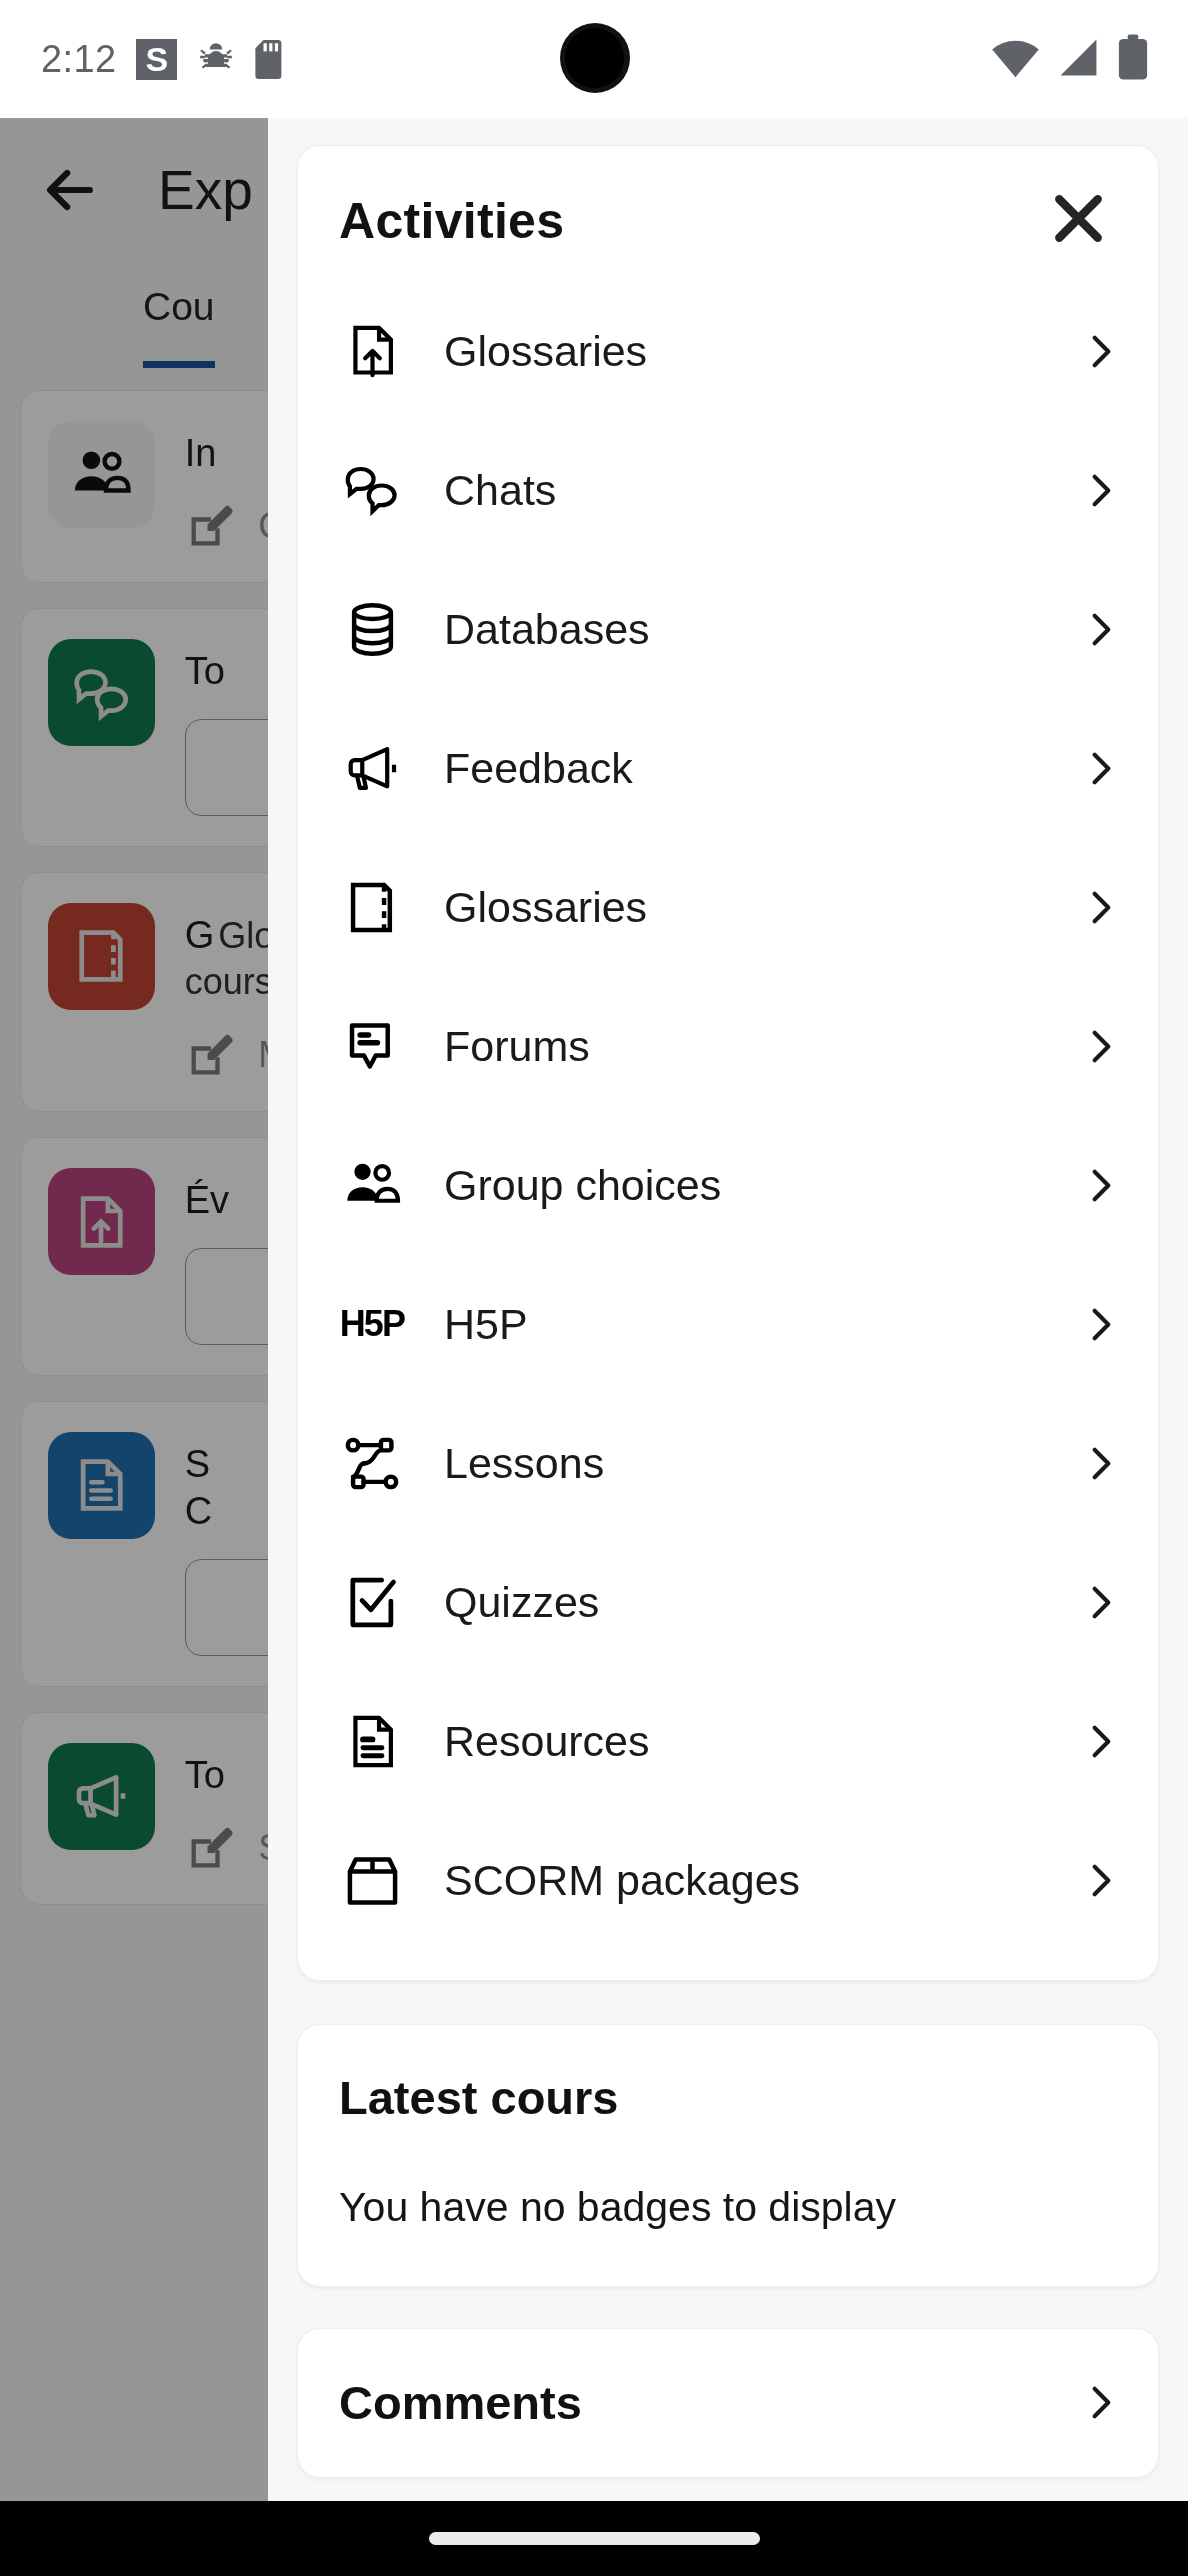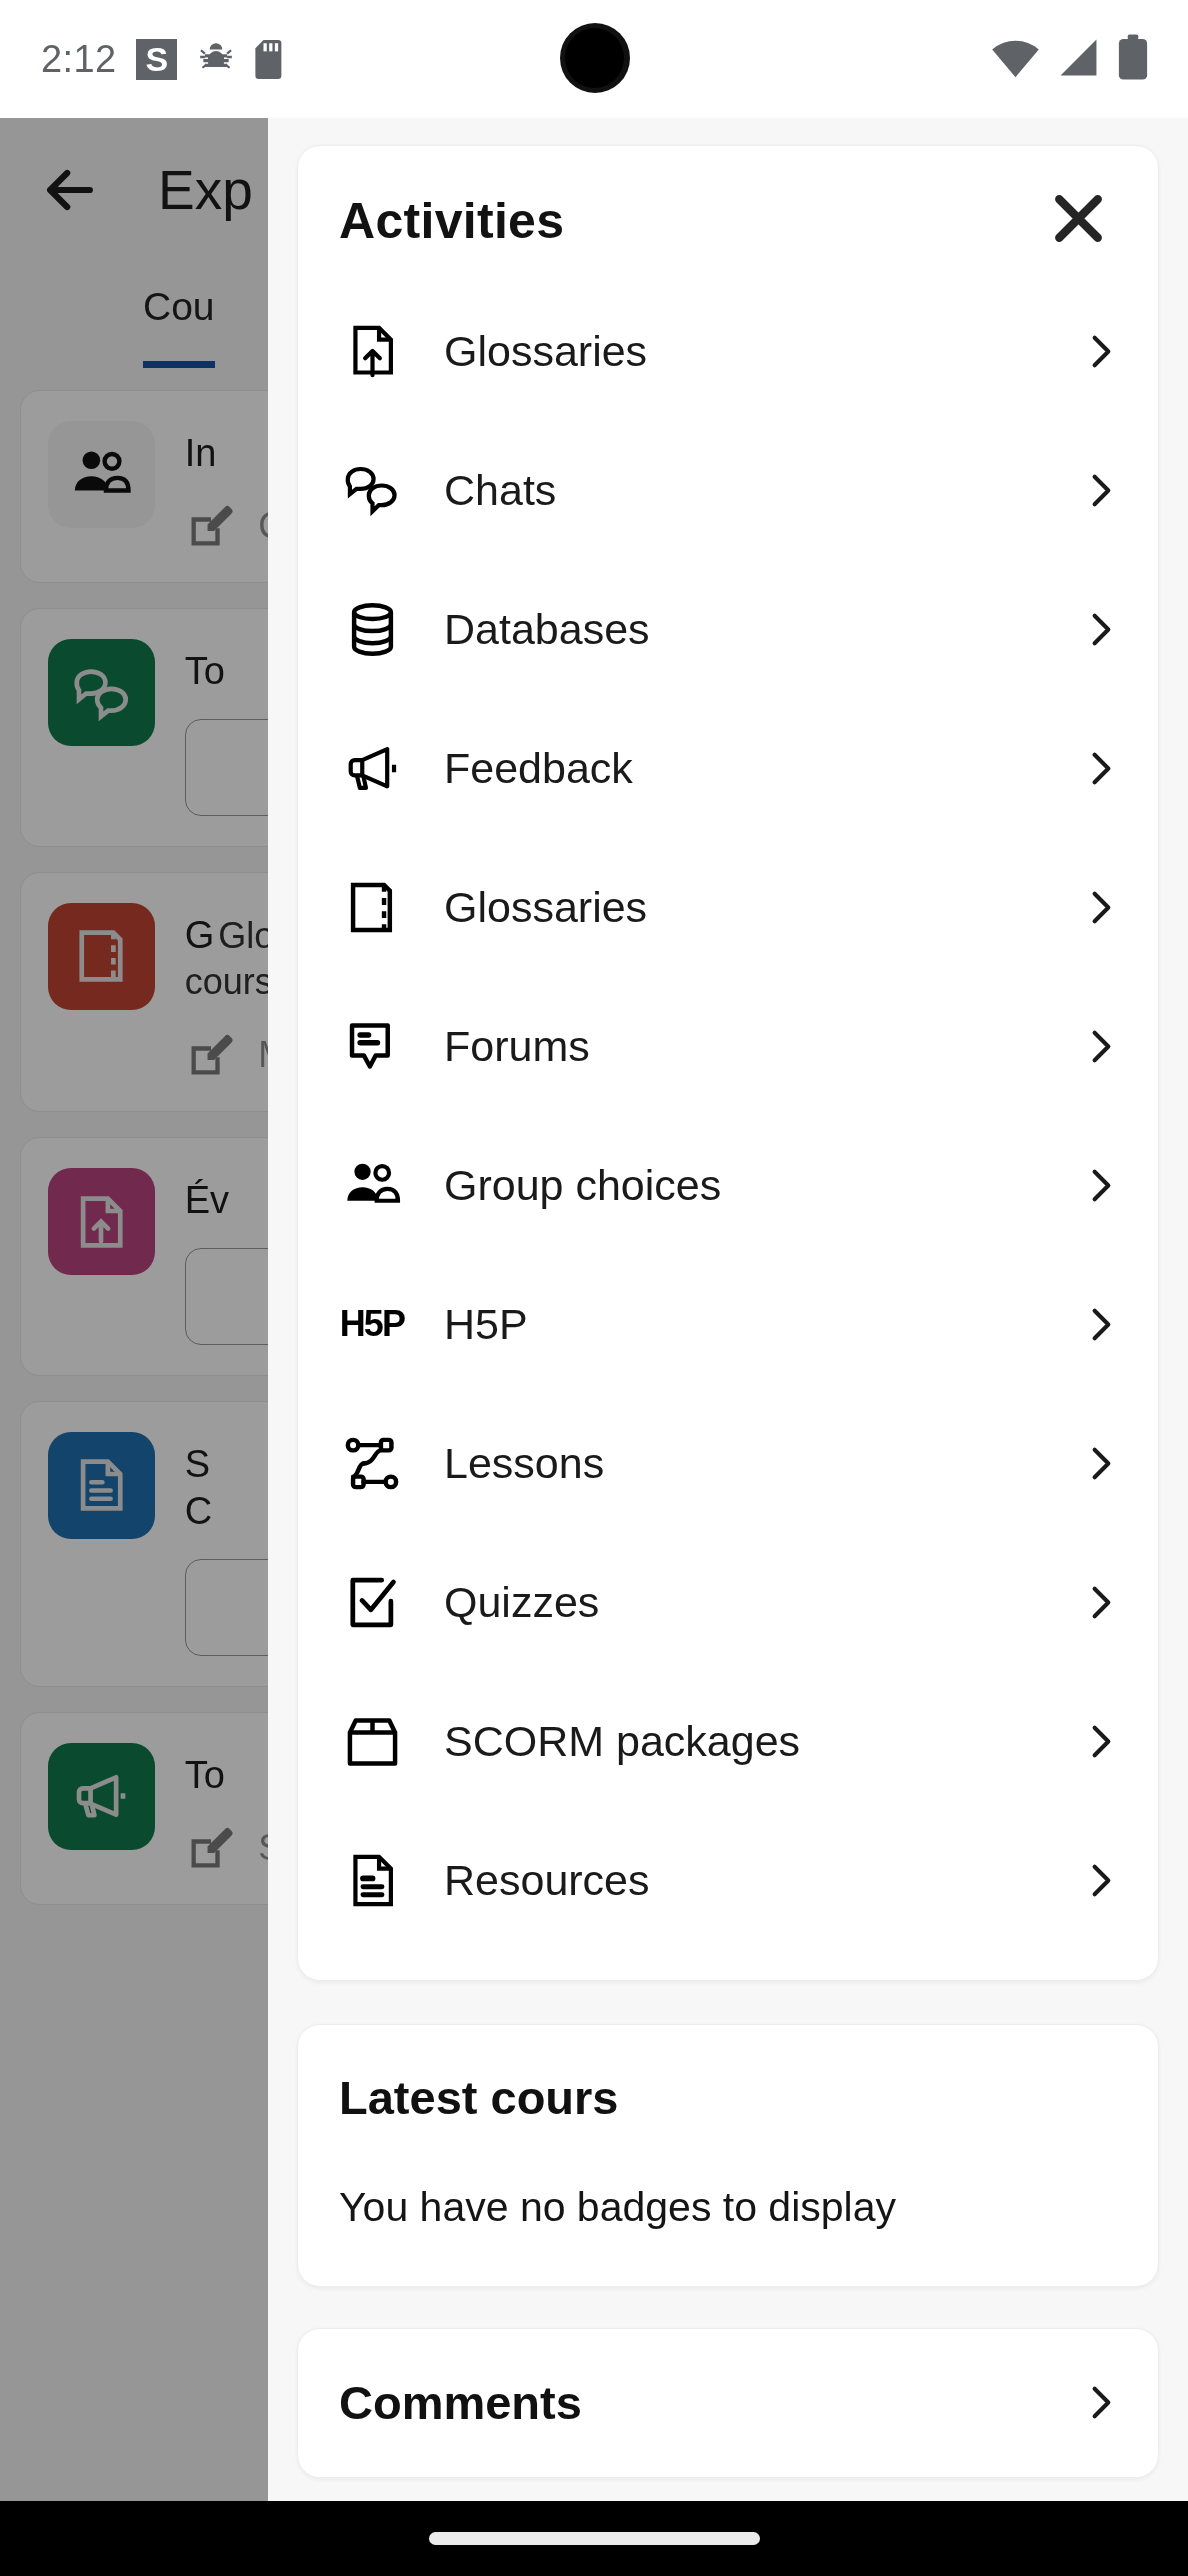--- a/index.html
+++ b/index.html
@@ -454,50 +454,50 @@
           <span class="act-label">Quizzes</span>
           <span class="chev">
             <svg width="47" height="47" viewBox="0 0 24 24" fill="none" stroke="#1a1a1a" stroke-width="2.1" stroke-linecap="round" stroke-linejoin="round">
                 <path d="M9 5l7 7-7 7"></path>
               </svg>
           </span>
         </div>
 
         <div class="act-item">
           <span class="act-ico">
-            <svg width="63" height="63" viewBox="0 0 24 24" fill="none" stroke="#000" stroke-width="1.7" stroke-linejoin="round">
-              <path d="M3.4 8.6 5.6 4h12.8l2.2 4.6v11.8H3.4z"></path>
-              <path d="M3.4 8.6h17.2M12 4v4.6"></path>
-            </svg>
-          </span>
-          <span class="act-label">SCORM packages</span>
-          <span class="chev">
-            <svg width="47" height="47" viewBox="0 0 24 24" fill="none" stroke="#1a1a1a" stroke-width="2.1" stroke-linecap="round" stroke-linejoin="round">
-                <path d="M9 5l7 7-7 7"></path>
-              </svg>
-          </span>
-        </div>
-
-        <div class="act-item">
-          <span class="act-ico">
             <svg width="63" height="63" viewBox="0 0 24 24" fill="none" stroke="#000" stroke-width="1.6">
               <path d="M5.5 3h9L19 7.5V21H5.5z"></path>
                 <path d="M14.5 3v4.5H19"></path>
               <path d="M8.4 11.2h3.6" stroke-width="2.2" stroke-linecap="round"></path>
               <path d="M8.4 14.4h7.2M8.4 17.4h7.2" stroke-width="1.9" stroke-linecap="round"></path>
             </svg>
           </span>
           <span class="act-label">Resources</span>
           <span class="chev">
             <svg width="47" height="47" viewBox="0 0 24 24" fill="none" stroke="#1a1a1a" stroke-width="2.1" stroke-linecap="round" stroke-linejoin="round">
                 <path d="M9 5l7 7-7 7"></path>
               </svg>
           </span>
         </div>
 
+        <div class="act-item">
+          <span class="act-ico">
+            <svg width="63" height="63" viewBox="0 0 24 24" fill="none" stroke="#000" stroke-width="1.7" stroke-linejoin="round">
+              <path d="M3.4 8.6 5.6 4h12.8l2.2 4.6v11.8H3.4z"></path>
+              <path d="M3.4 8.6h17.2M12 4v4.6"></path>
+            </svg>
+          </span>
+          <span class="act-label">SCORM packages</span>
+          <span class="chev">
+            <svg width="47" height="47" viewBox="0 0 24 24" fill="none" stroke="#1a1a1a" stroke-width="2.1" stroke-linecap="round" stroke-linejoin="round">
+                <path d="M9 5l7 7-7 7"></path>
+              </svg>
+          </span>
+        </div>
+
       </div>
     </div>
 
     <div class="card" id="badges-card" style="margin-top:43px;">
       <div class="sec-title">Latest cours</div>
       <div class="sec-body">You have no badges to display</div>
     </div>
 
     <div class="card" id="comments-card" style="margin-top:41px;">
       <span class="cm-label">Comments</span>

